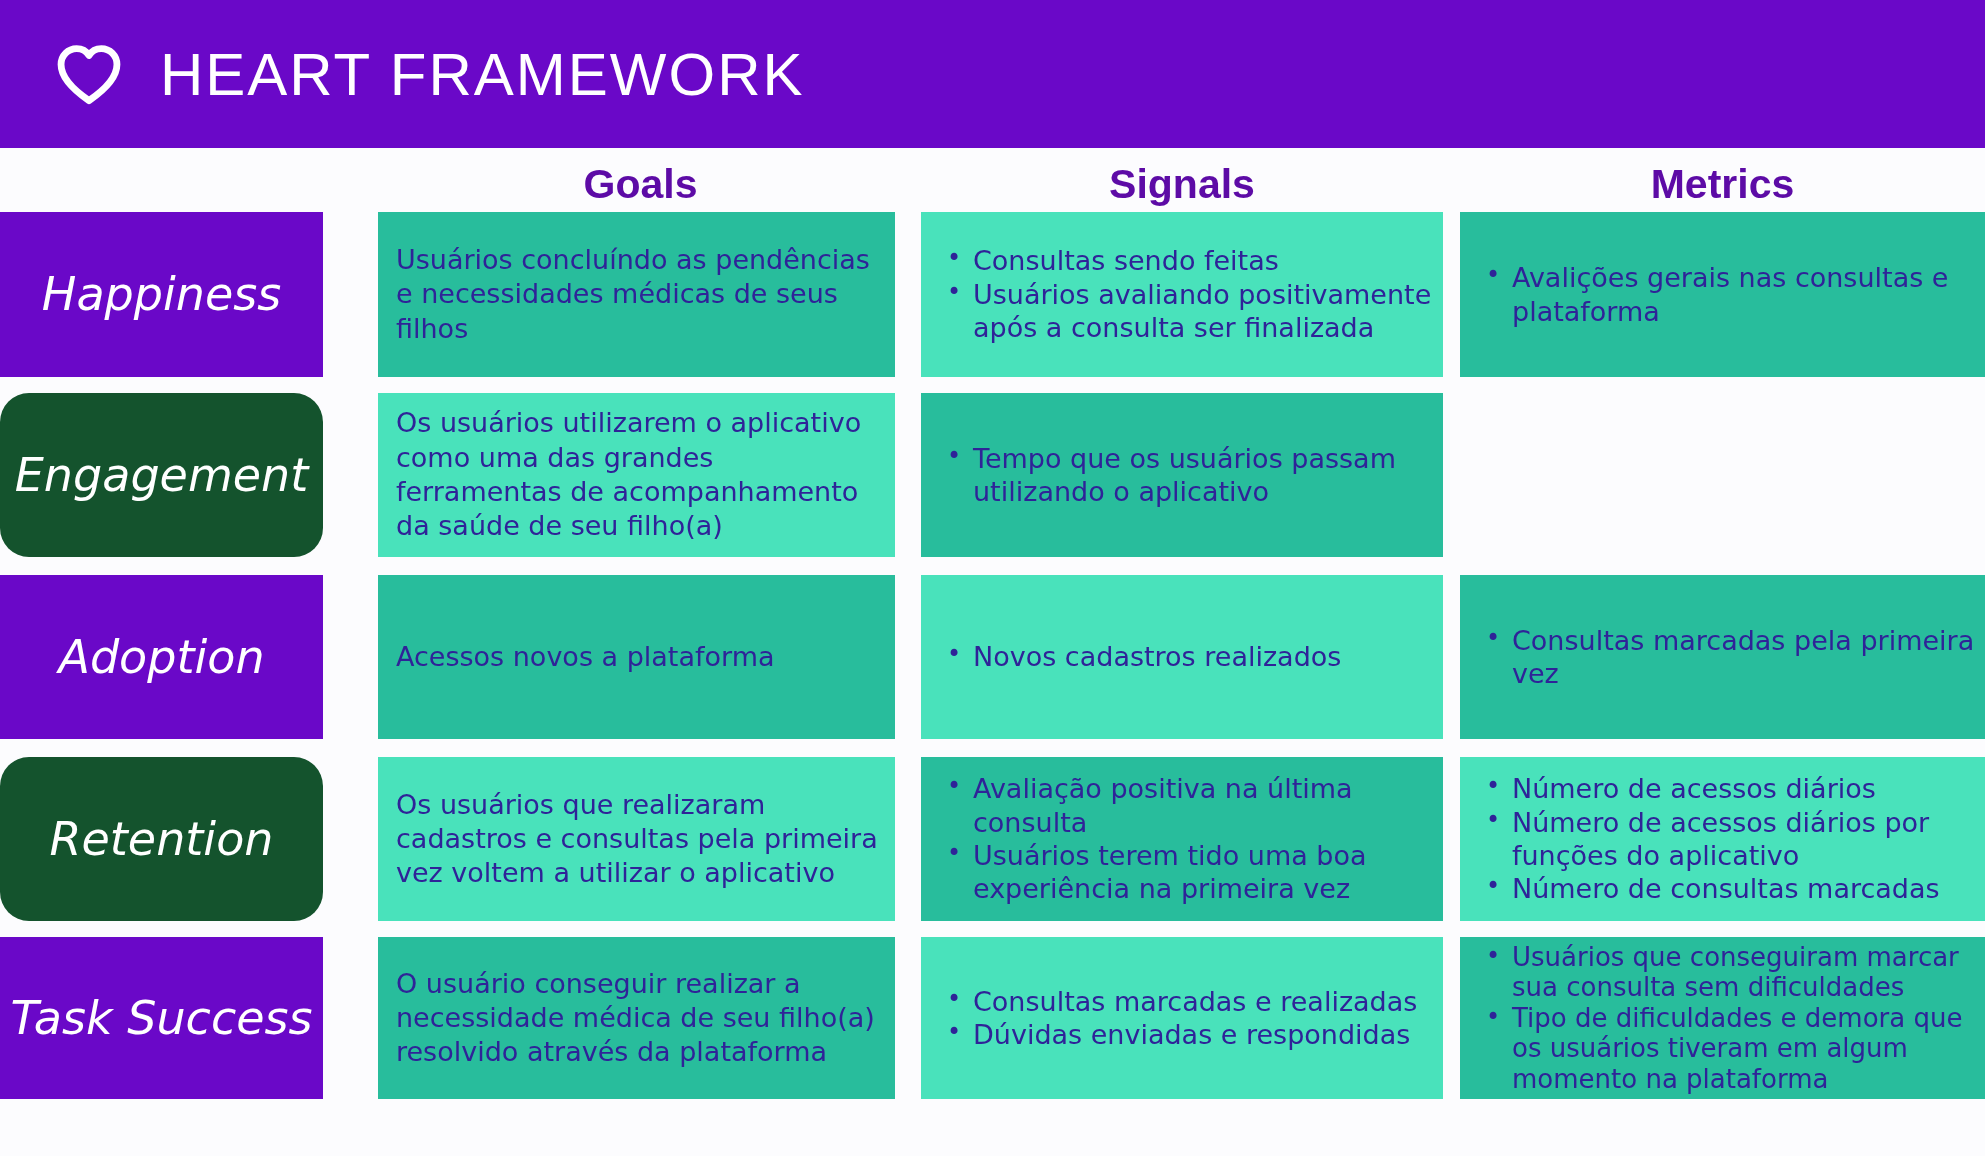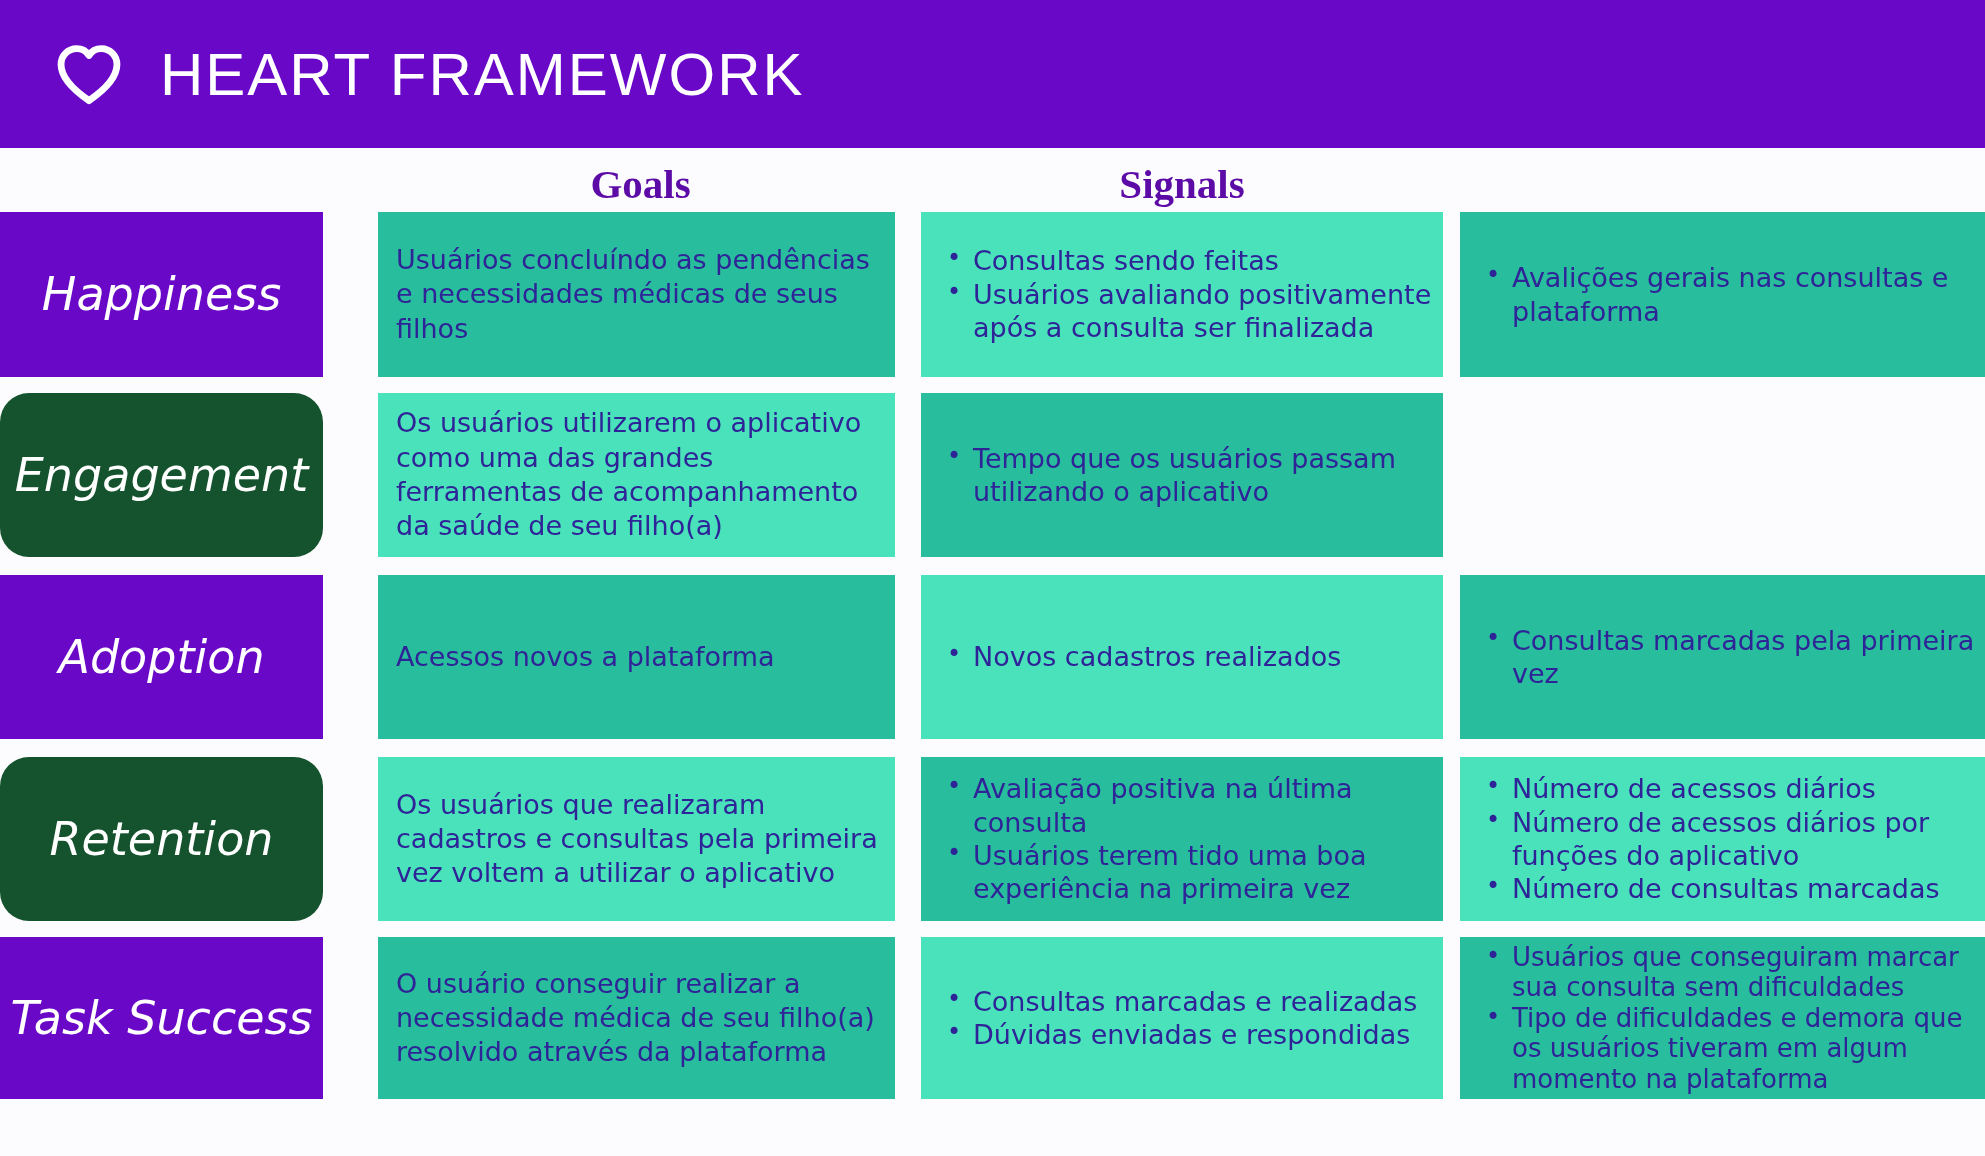--- a/index.html
+++ b/index.html
@@ -27,21 +27,21 @@
     letter-spacing:2px;
     margin-left:32px;
     white-space:nowrap;
     text-align:center;
   }
 
   
   .colhead{
     position:absolute;top:156px;height:56px;
     display:flex;align-items:center;justify-content:center;
-    font-family:Liberation Serif, serif;
+    font-family:Liberation Sans, sans-serif;
     font-weight:bold;font-size:41px;color:#5d0ba6;
   }
   .ch-goals{left:378px;width:525px;}
   .ch-signals{left:921px;width:522px;}
   .ch-metrics{left:1460px;width:525px;}
 
   
   .r1{top:212px;height:165px;}
   .r2{top:393px;height:164px;justify-content:flex-end;}
   .r3{top:575px;height:164px;}
@@ -98,20 +98,21 @@
 
   <div class="topbar">
     <svg class="heart" viewBox="0 0 24 24" fill="none" stroke="#ffffff" stroke-width="2.1" stroke-linecap="round" stroke-linejoin="round">
       <path d="M12 20.2 C 7.2 16.9 3.4 13.1 3.4 9.1 C 3.4 6.3 5.6 4.2 8.2 4.2 C 9.8 4.2 11.2 5.0 12 6.3 C 12.8 5.0 14.2 4.2 15.8 4.2 C 18.4 4.2 20.6 6.3 20.6 9.1 C 20.6 13.1 16.8 16.9 12 20.2 Z"></path>
     </svg>
     <div class="app-title">HEART FRAMEWORK</div>
   </div>
 
   <div class="colhead ch-goals">Goals</div>
   <div class="colhead ch-signals">Signals</div>
+  <div class="colhead ch-metrics">Metrics</div>
 
   <div class="cell rowlabel purple-bright r1 c-label">Happiness</div>
   <div class="cell teal-dark r1 c-goals">
     <p>Usuários concluíndo as pendências e necessidades médicas de seus filhos</p>
   </div>
   <div class="cell teal-light r1 c-signals">
     <ul>
       <li>Consultas sendo feitas</li>
       <li>Usuários avaliando positivamente após a consulta ser finalizada</li>
     </ul>

